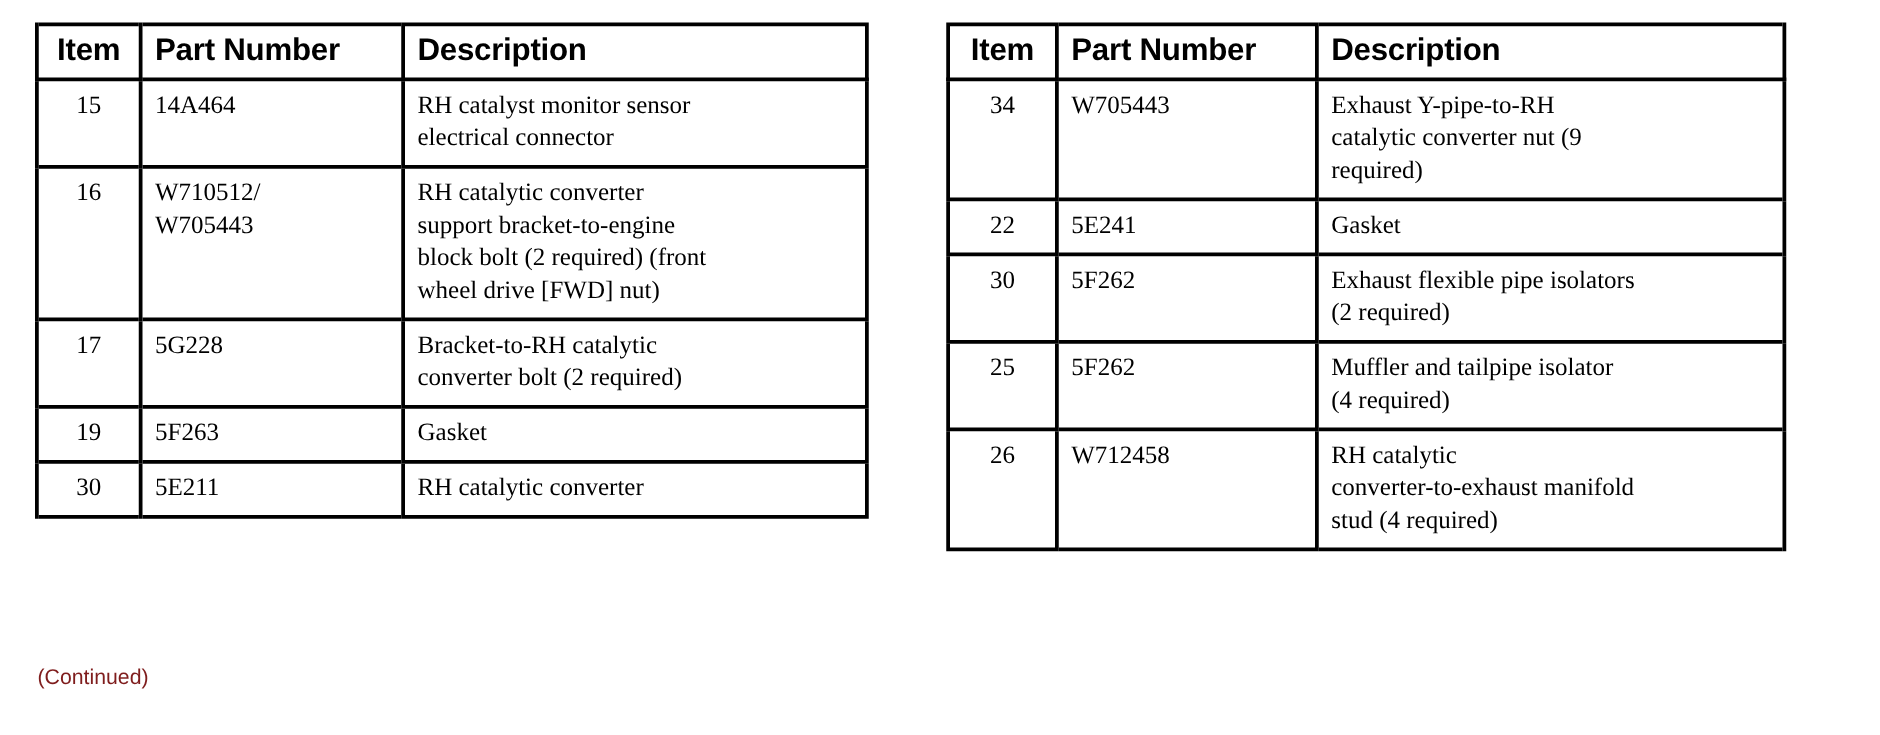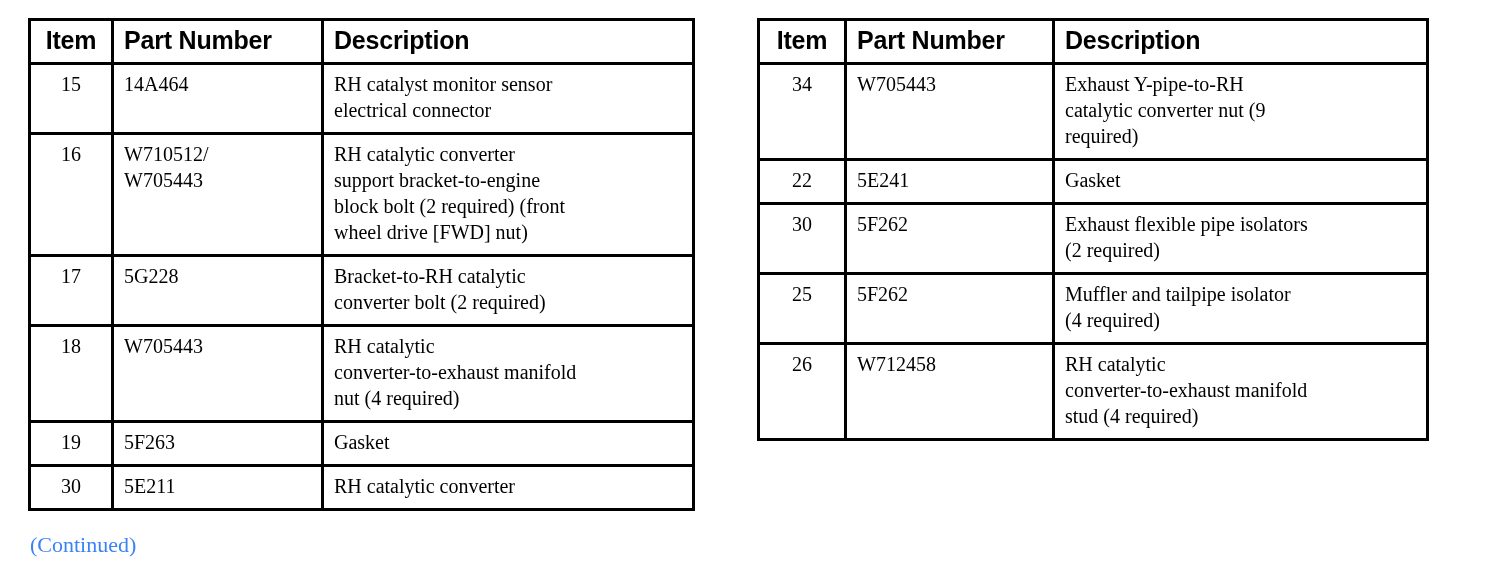--- a/index.html
+++ b/index.html
@@ -98,24 +98,24 @@
 
   
   .parts-table.right col.c-item { width: 87px; }
   .parts-table.right col.c-part { width: 208px; }
   .parts-table.right col.c-desc { width: 374px; }
 
   .continued-note {
     position: absolute;
     left: 30px;
     top: 533px;
-    font-family: Liberation Serif, serif;
-    font-size: 22px;
+    font-family: Liberation Sans, sans-serif;
+    font-size: 17px;
     line-height: 1.1;
-    color: #3b82f6;
+    color: #7f1d1d;
     white-space: nowrap;
   }
 </style>
 </head>
 <body>
 
 <div id="page">
 
   <table class="parts-table left">
     <colgroup>
@@ -146,27 +146,20 @@
 block bolt (2 required) (front
 wheel drive [FWD] nut)</td>
       </tr>
       <tr>
         <td class="cell-item">17</td>
         <td class="cell-part">5G228</td>
         <td class="cell-desc">Bracket-to-RH catalytic
 converter bolt (2 required)</td>
       </tr>
       <tr>
-        <td class="cell-item">18</td>
-        <td class="cell-part">W705443</td>
-        <td class="cell-desc">RH catalytic
-converter-to-exhaust manifold
-nut (4 required)</td>
-      </tr>
-      <tr>
         <td class="cell-item">19</td>
         <td class="cell-part">5F263</td>
         <td class="cell-desc">Gasket</td>
       </tr>
       <tr>
         <td class="cell-item">30</td>
         <td class="cell-part">5E211</td>
         <td class="cell-desc">RH catalytic converter</td>
       </tr>
     </tbody>

